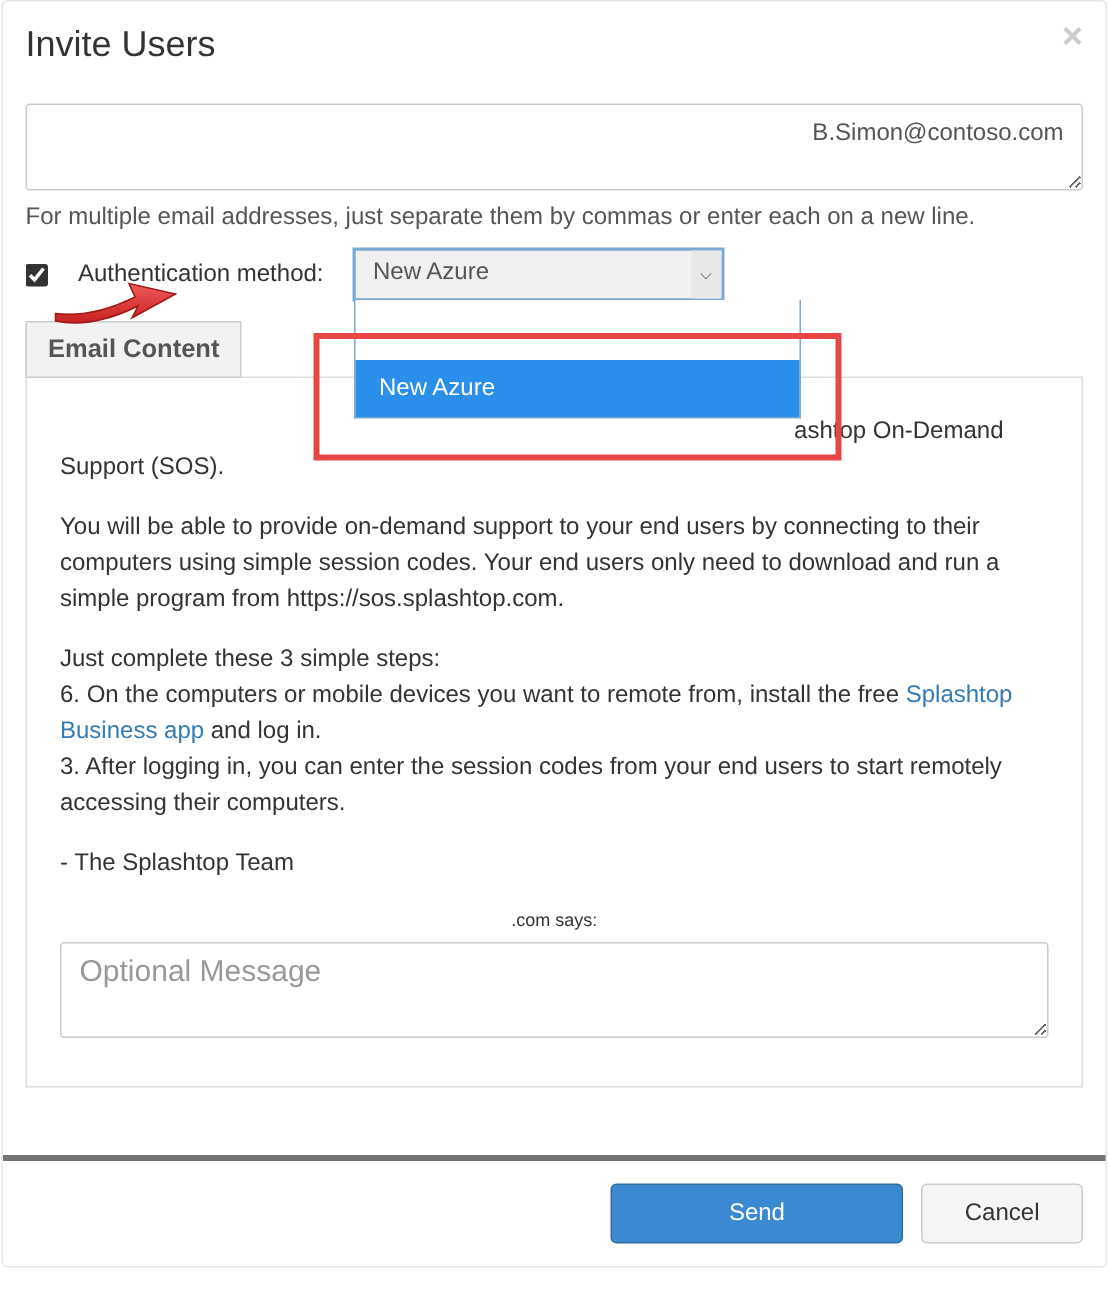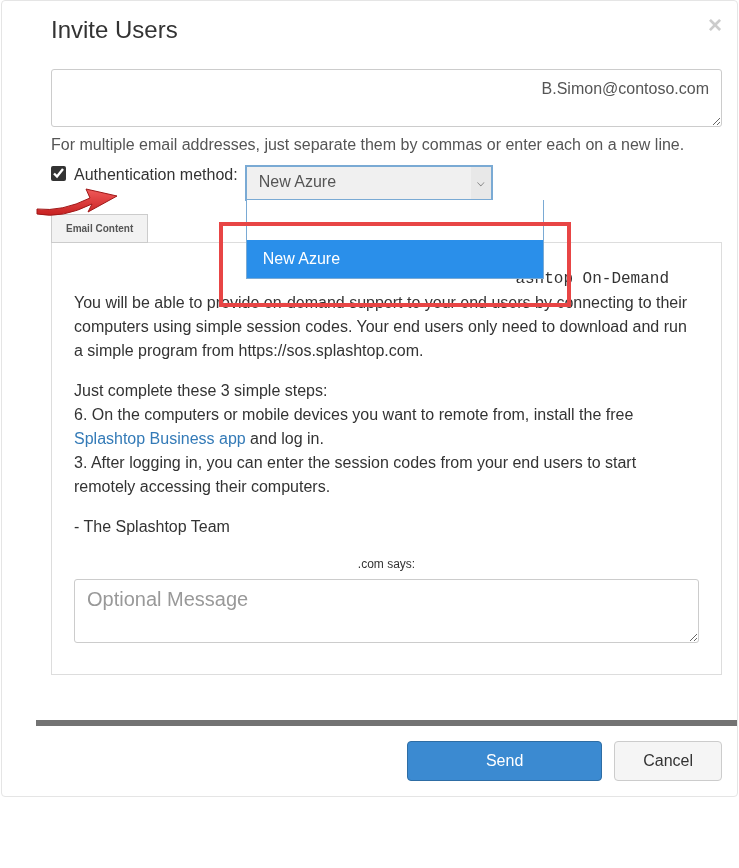--- a/index.html
+++ b/index.html
@@ -11,21 +11,20 @@
       width: 739px;
       height: 868px;
       position: relative;
     }
     .modal {
       border: 1px solid #e5e5e5;
       border-radius: 4px;
       width: 737px;
       margin: 0 auto;
       background: #fff;
-      padding-left: 34px;
     }
     .modal-header {
       padding: 15px;
       position: relative;
     }
     .modal-title {
       font-size: 24px;
       font-weight: 500;
       color: #333;
     }
@@ -56,21 +55,22 @@
       text-align: right;
     }
     .helper-text {
       font-size: 16px;
       color: #555;
       margin-top: 6px;
       margin-bottom: 12px;
     }
     .auth-row {
       display: flex;
-      gap: 8px;
+      align-items: center;
+      gap: 20px;
       margin-bottom: 14px;
       position: relative;
     }
     .auth-checkbox {
       width: 15px;
       height: 15px;
       accent-color: #333;
     }
     .auth-label {
       font-size: 16px;
@@ -144,56 +144,56 @@
       pointer-events: none;
     }
     .tab-bar {
       margin-bottom: -1px;
     }
     .tab-btn {
       display: inline-block;
       padding: 8px 14px;
       border: 1px solid #ccc;
       background: #f2f2f2;
-      font-size: 10px;
+      font-size: 17px;
       color: #555;
       font-weight: bold;
       cursor: pointer;
     }
     .content-panel {
       border: 1px solid #ddd;
       padding: 24px 22px;
       font-size: 16px;
       color: #333;
       line-height: 1.5;
     }
     .content-panel p { margin-bottom: 16px; }
     .content-panel .steps { margin-bottom: 16px; }
     .link { color: #337ab7; text-decoration: none; }
-    .first-line { text-align: right; padding-right: 30px; font-family: Liberation Mono, monospace; }
+    .first-line { text-align: right; padding-right: 30px; }
     .com-says {
       text-align: center;
       margin-top: 10px;
       margin-bottom: 6px;
       font-size: 12px;
     }
     .optional-msg {
       width: 100%;
       min-height: 64px;
       border: 1px solid #ccc;
       border-radius: 3px;
       padding: 8px 12px;
       font-size: 20px;
       font-family: inherit;
       resize: vertical;
       color: #888;
     }
     .optional-msg::placeholder { color: #999; }
     .modal-footer {
-      border-top: 6px solid #737373;
+      border-top: 4px solid #737373;
       padding: 15px;
       text-align: right;
       margin-top: 30px;
     }
     .btn {
       display: inline-block;
       padding: 10px 28px;
       font-size: 16px;
       border-radius: 4px;
       border: 1px solid transparent;
@@ -237,20 +237,21 @@
         <div class="highlight-box"></div>
       </div>
     </div>
 
     <div class="tab-bar">
       <span class="tab-btn">Email Content</span>
     </div>
 
     <div class="content-panel">
       <div class="first-line">ashtop On-Demand</div>
+      <p>Support (SOS).</p>
       <p>You will be able to provide on-demand support to your end users by connecting to their computers using simple session codes. Your end users only need to download and run a simple program from https://sos.splashtop.com.</p>
       <div class="steps">
         <div>Just complete these 3 simple steps:</div>
         <div>
           <span>6. On the computers or mobile devices you want to remote from, install the free </span><a href="#" class="link">Splashtop Business app</a><span> and log in.</span>
         </div>
         <div>3. After logging in, you can enter the session codes from your end users to start remotely accessing their computers.</div>
       </div>
       <p>- The Splashtop Team</p>
       <div class="com-says">.com says:</div>

